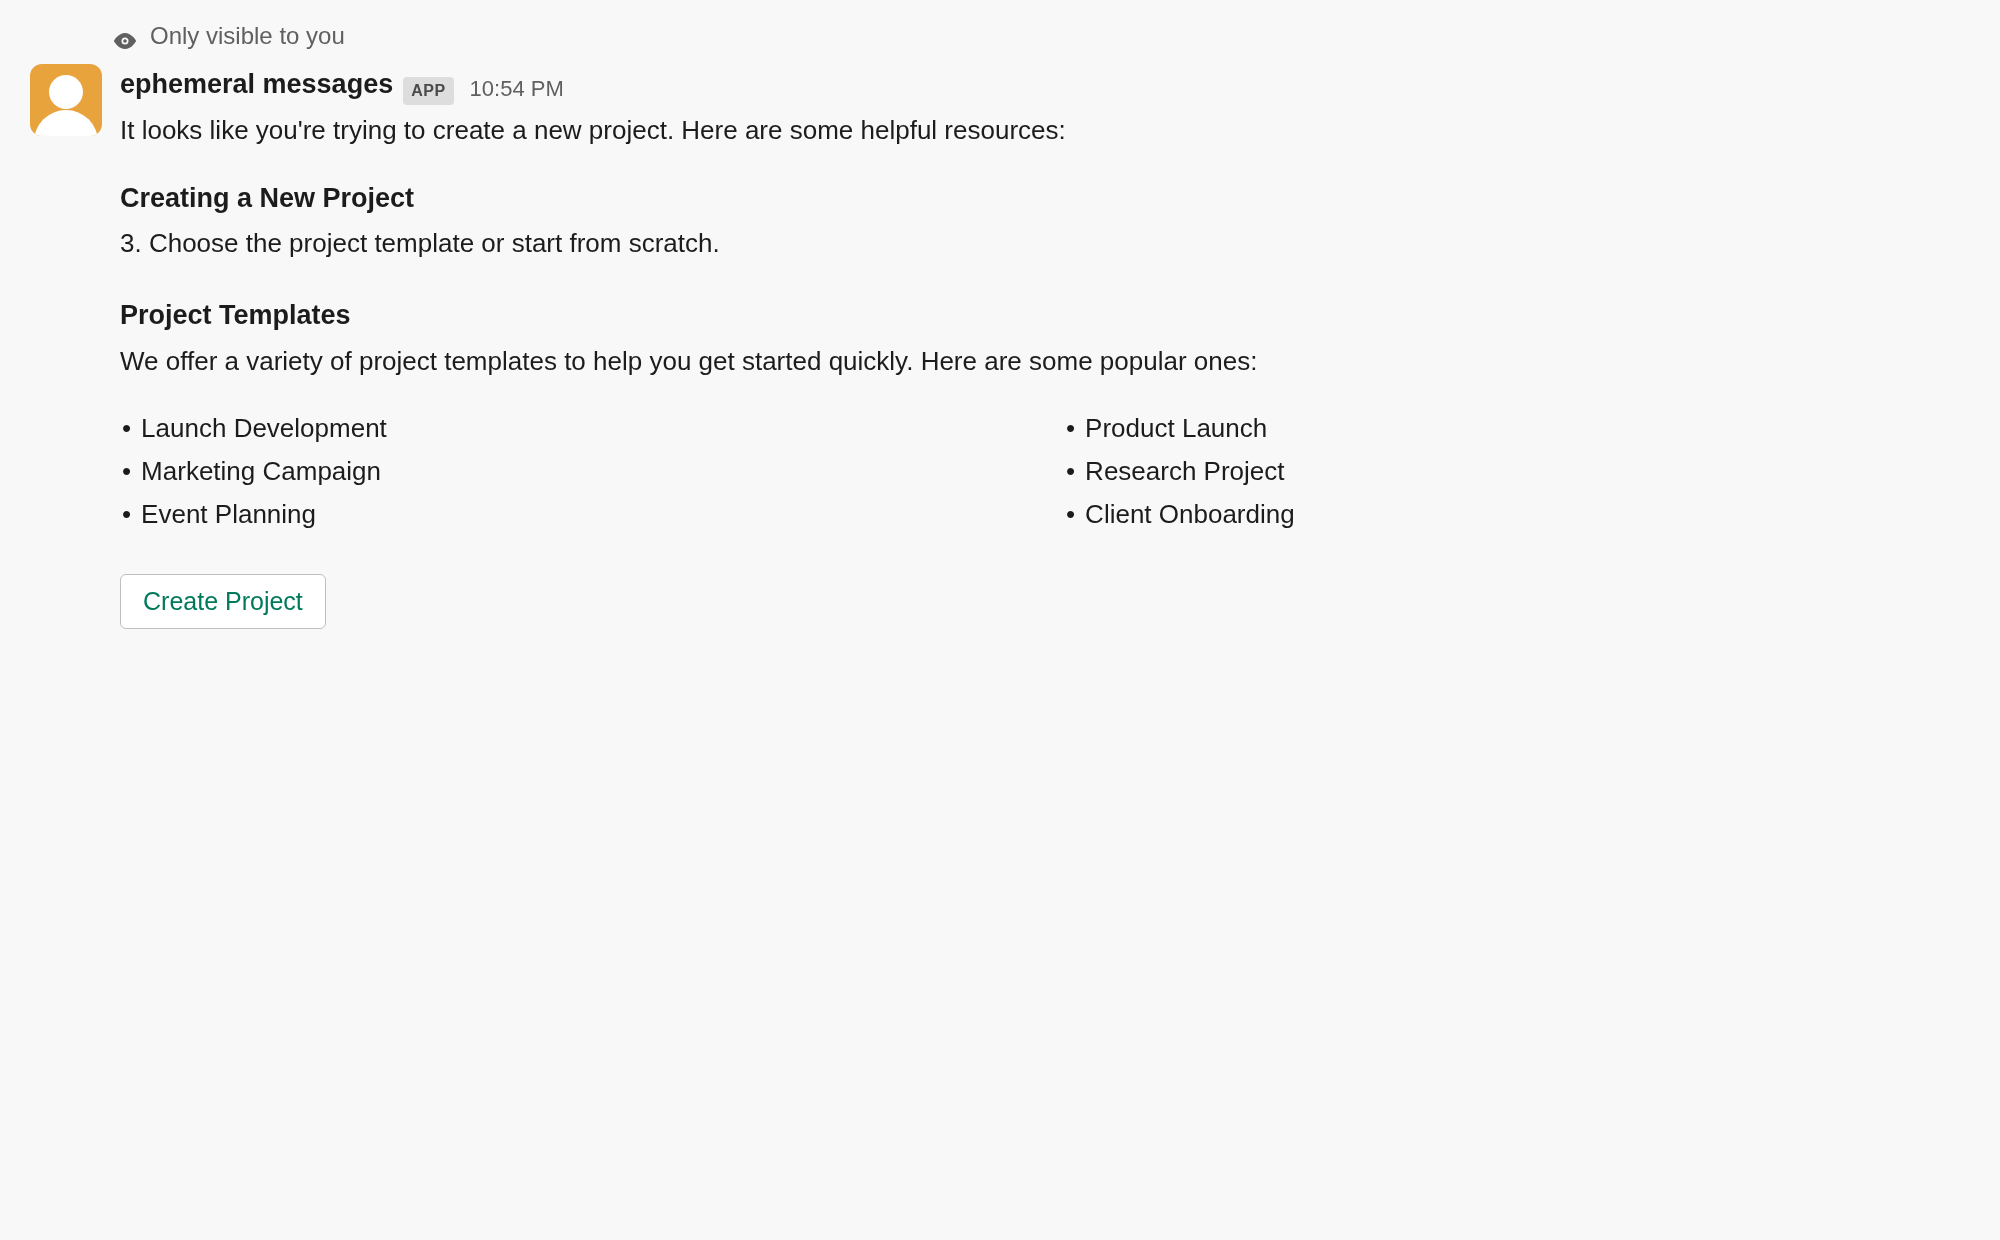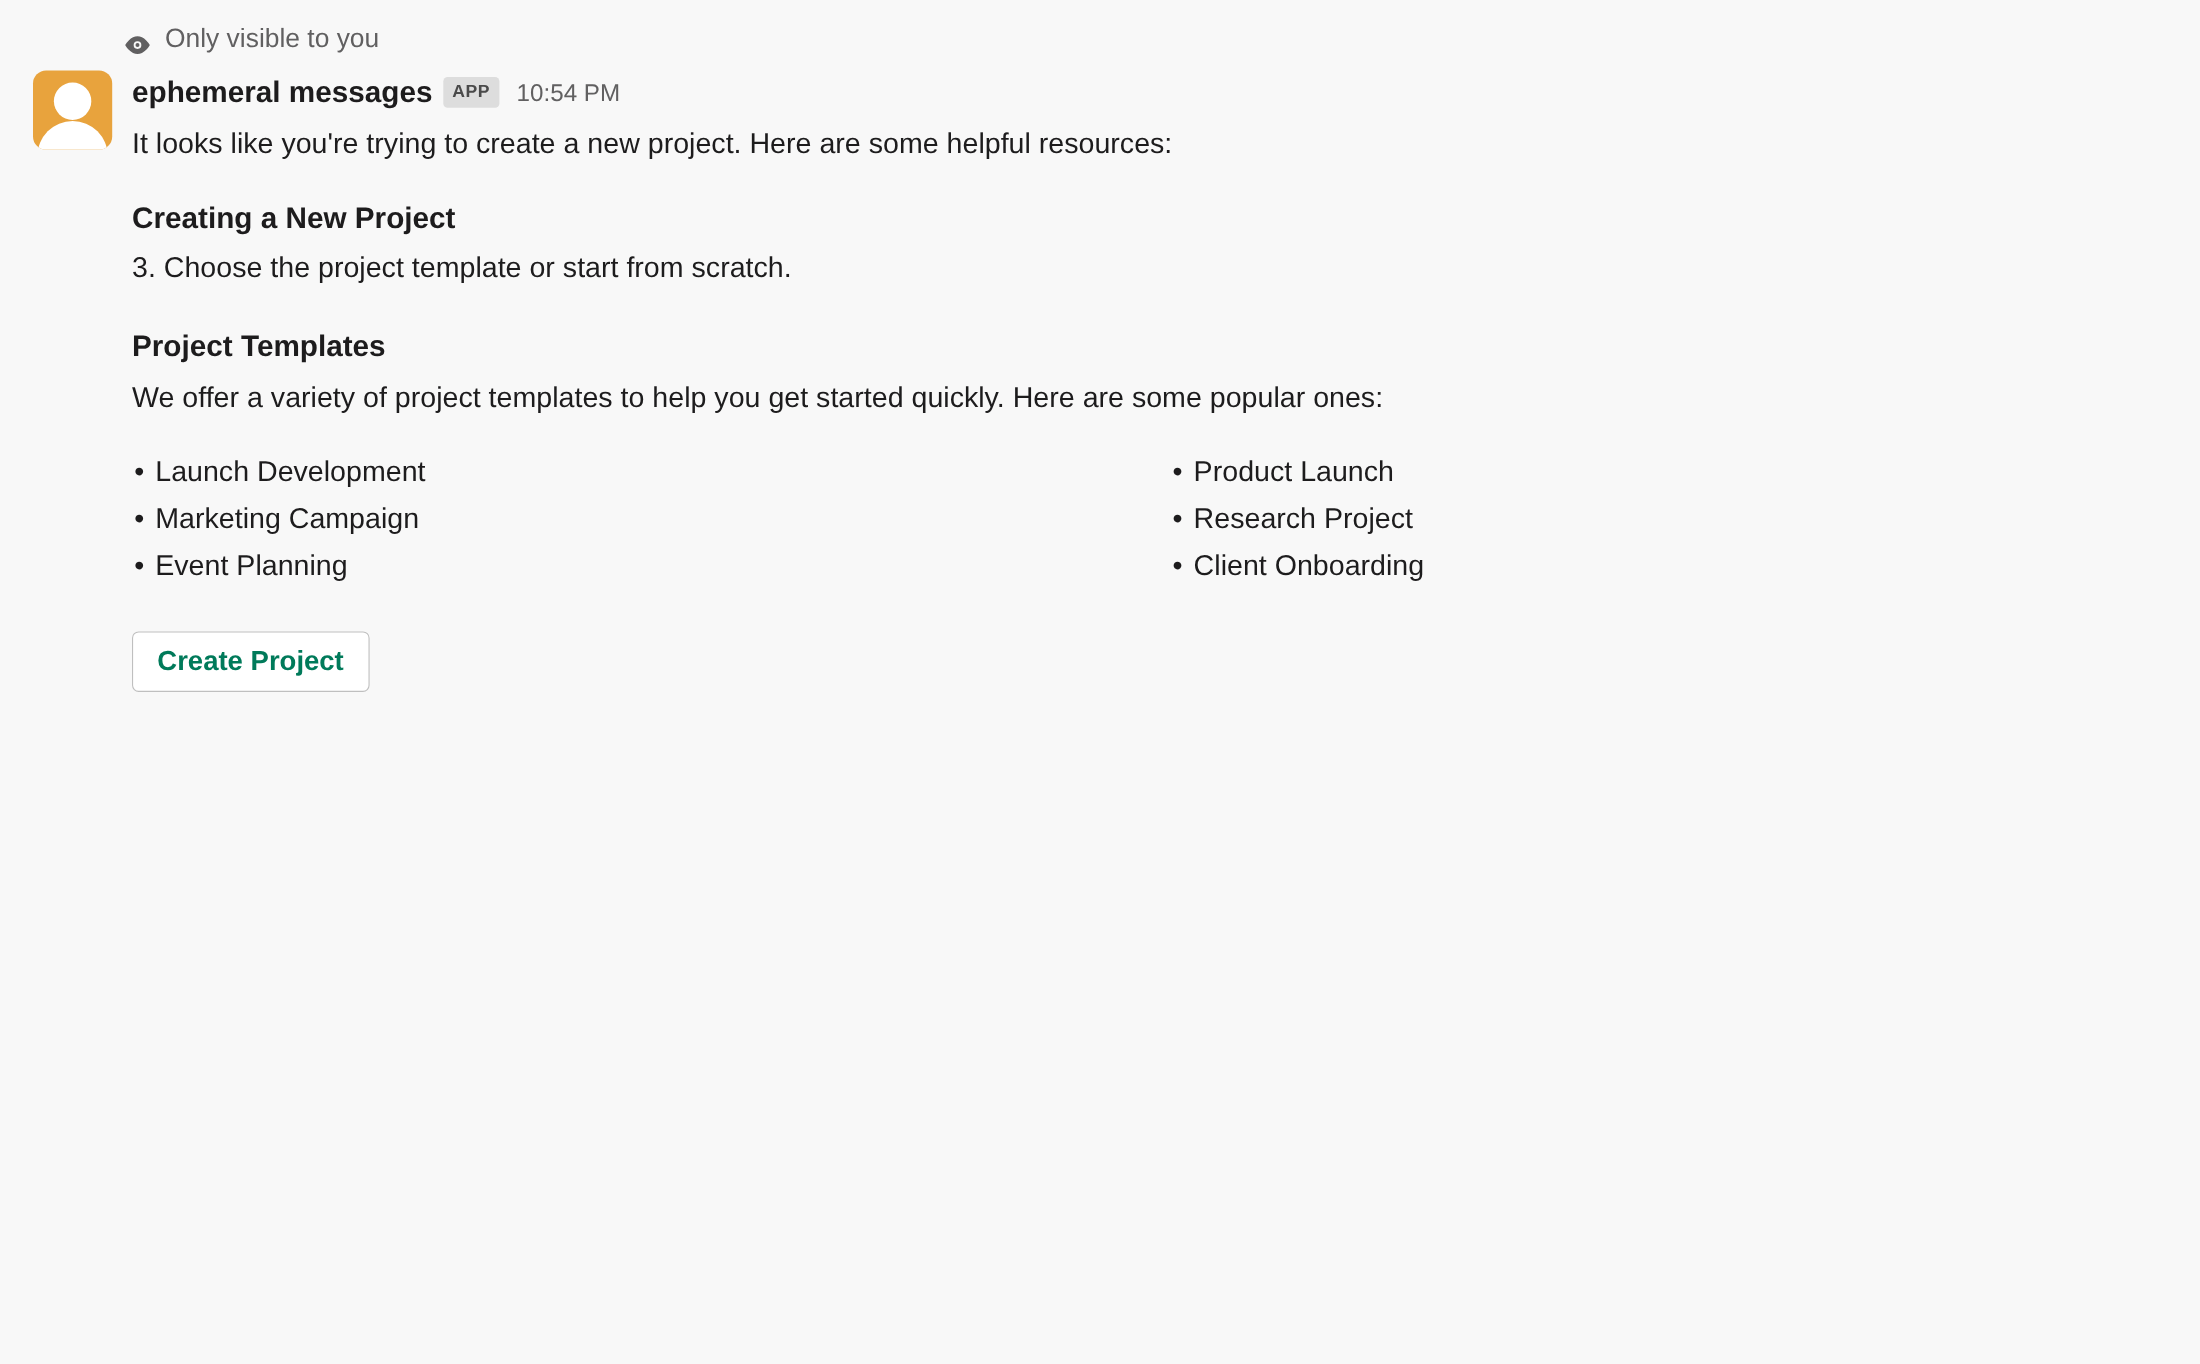--- a/index.html
+++ b/index.html
@@ -64,21 +64,21 @@
     bottom: -14px;
     left: 50%;
     transform: translateX(-50%);
   }
   .message-content {
     flex: 1;
     min-width: 0;
   }
   .sender-line {
     display: flex;
-    align-items: center;
+    align-items: flex-end;
     gap: 10px;
     margin-bottom: 6px;
     flex-wrap: wrap;
   }
   .sender-name {
     font-weight: 800;
     font-size: 27px;
     color: #1d1c1d;
   }
   .app-badge {
@@ -133,21 +133,21 @@
   }
   .link {
     color: #1264a3;
     text-decoration: none;
     cursor: pointer;
   }
   .create-button {
     background: #ffffff;
     border: 1.5px solid #bfbfbf;
     color: #007a5a;
-    font-weight: 700;
+    font-weight: 400;
     font-size: 25px;
     padding: 12px 22px;
     border-radius: 6px;
     cursor: pointer;
     font-family: inherit;
   }
 </style>
 </head>
 <body>
 

